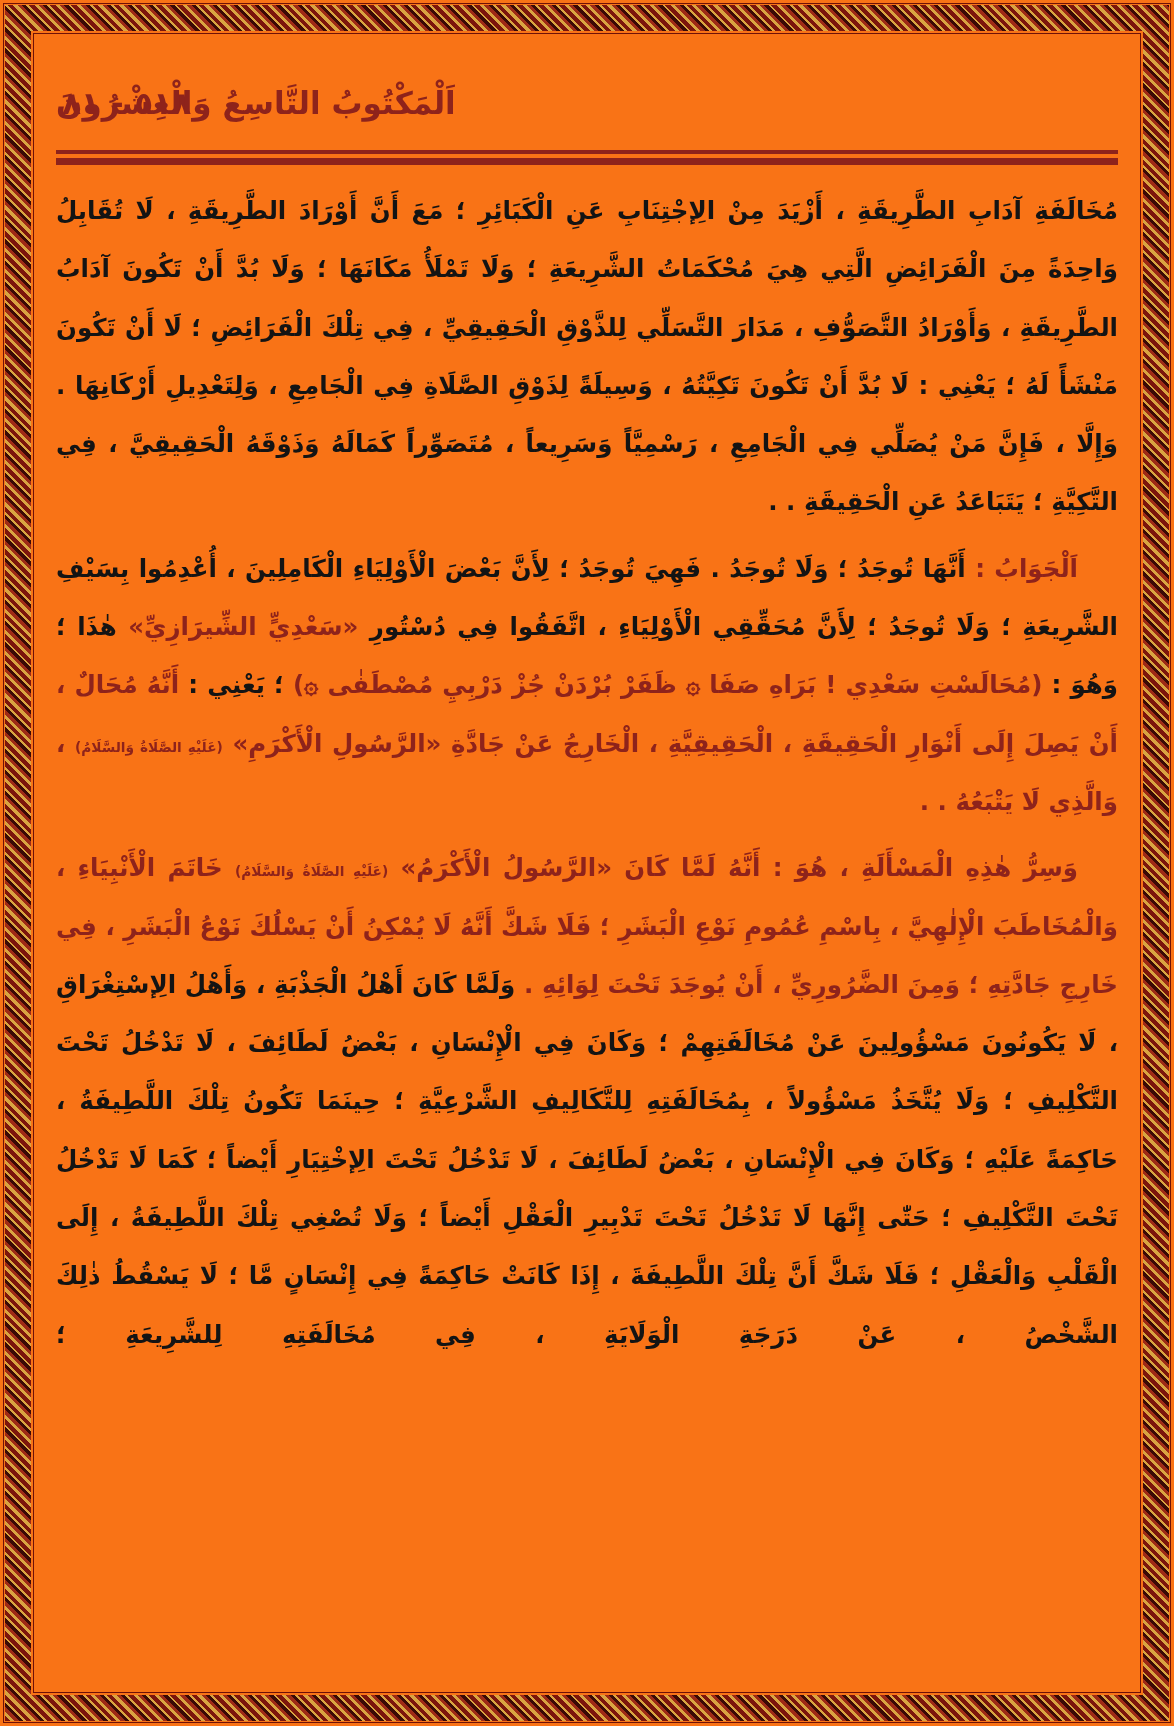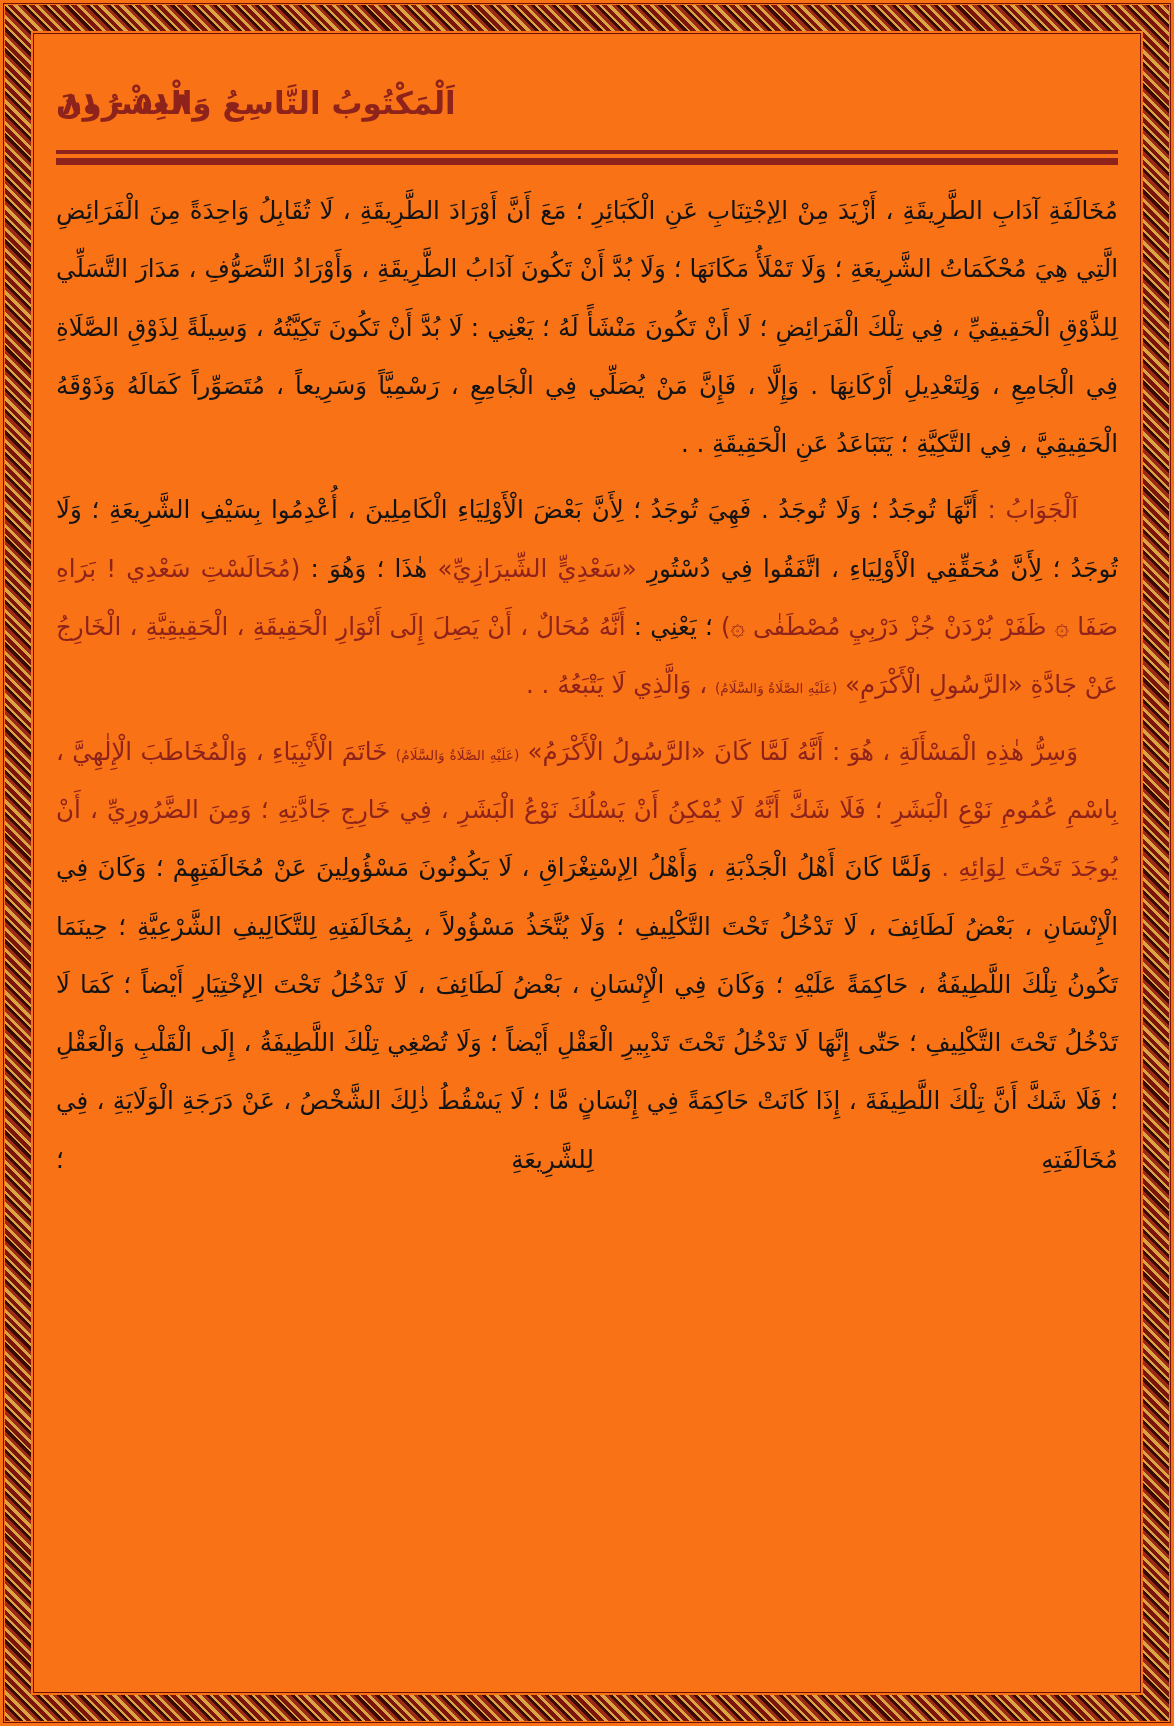--- a/index.html
+++ b/index.html
@@ -77,21 +77,21 @@
     direction:rtl;
   }
   .header-rule{height:18px;margin:8px 0 10px 0;}
   .header-rule .rule-thin{height:4px;background:var(--accent);}
   .header-rule .rule-gap{height:4px;background:transparent;}
   .header-rule .rule-thick{height:7px;background:var(--accent);}
   .body-text{
     margin-top:14px;
     color:var(--ink);
     font-size:24.5px;
-    font-weight:normal;
+    font-weight:bold;
     line-height:2.38;
     text-align:justify;
   }
   .body-text p{
     margin:0 0 8px 0;
     padding:0;
   }
   .para-indent{text-indent:40px;}
   .para-cut{text-align-last:justify;}
   .seg-red{color:var(--accent);}

